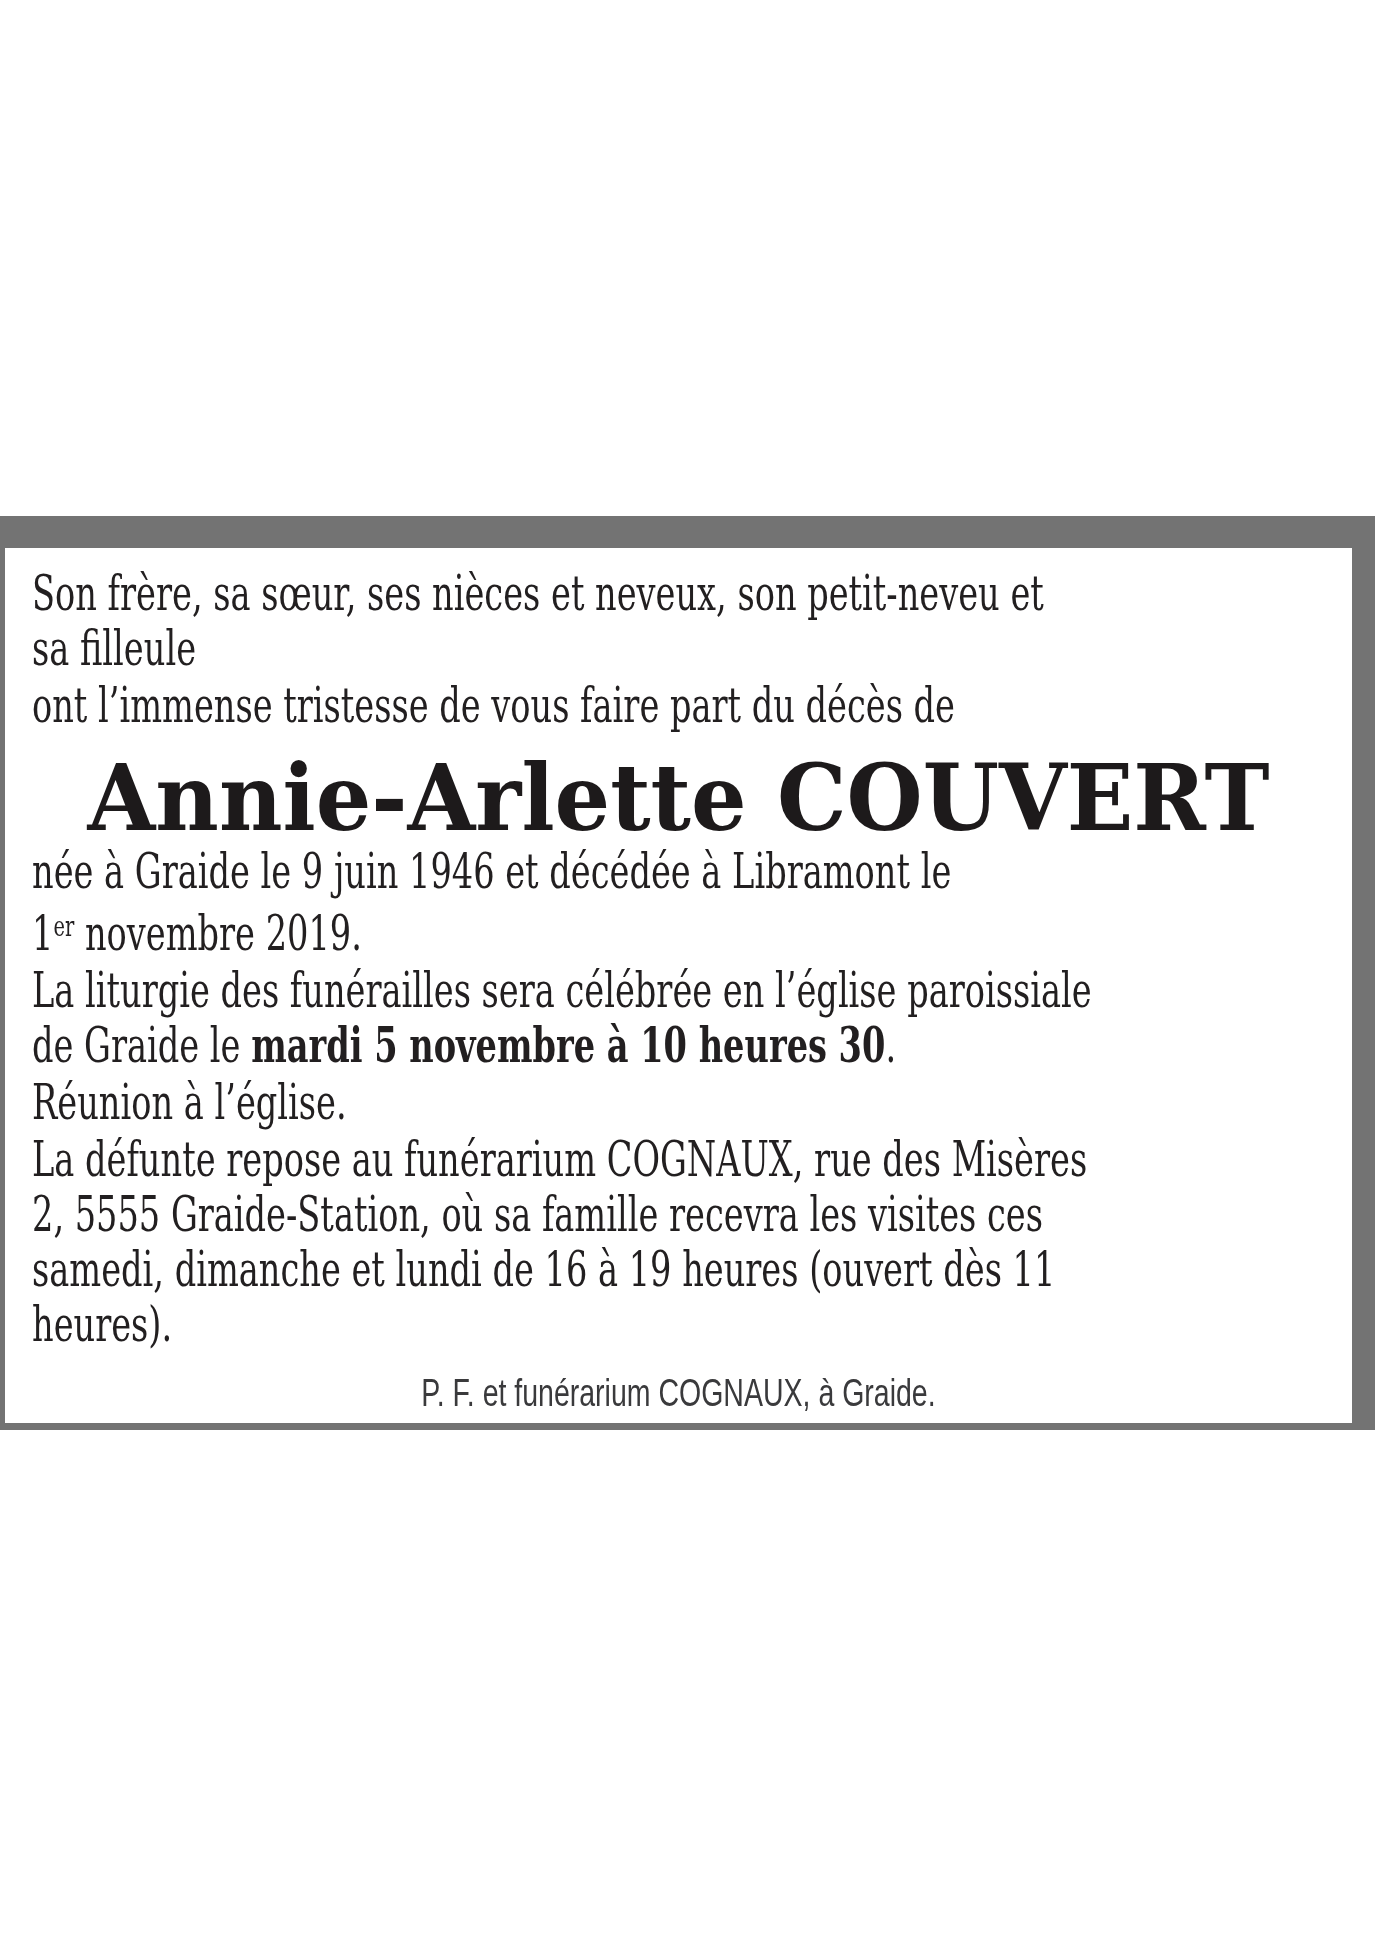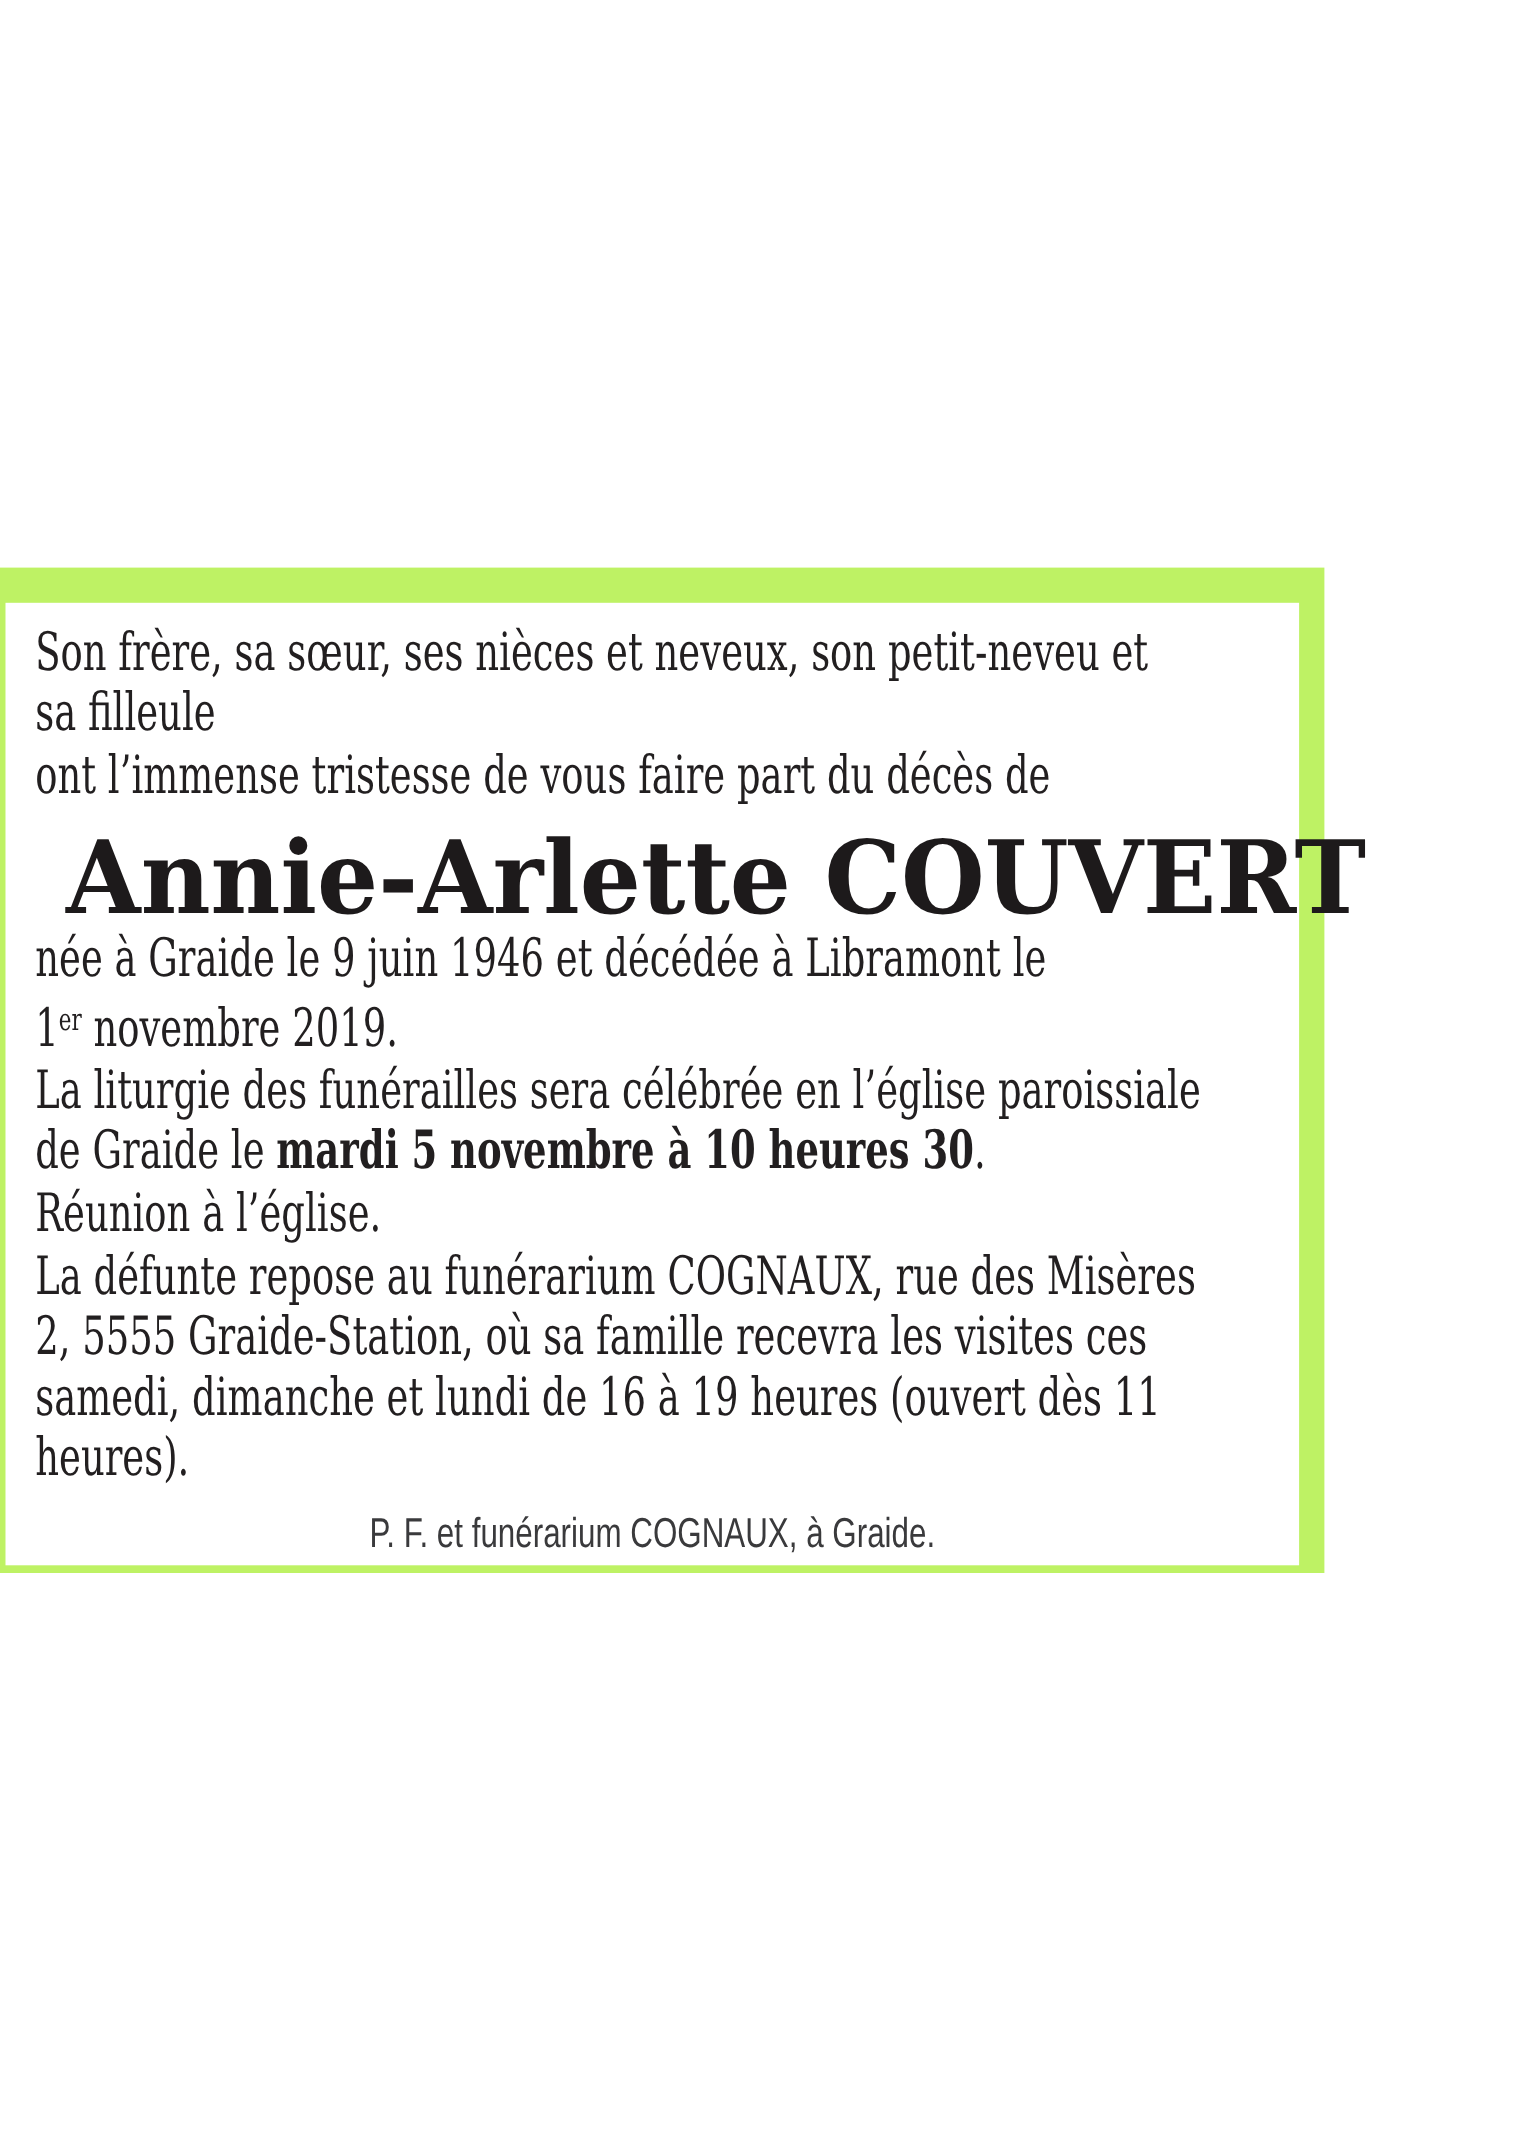--- a/index.html
+++ b/index.html
@@ -12,23 +12,23 @@
     width: 1377px;
     height: 1948px;
     overflow: hidden;
     font-family: "DejaVu Serif", serif;
   }
   
   .frame {
     position: absolute;
     left: 0;
     top: 516px;
-    width: 1204px;
+    width: 1375px;
     height: 914px;
-    background: #bef264;
+    background: #737373;
   }
   
   .card {
     position: absolute;
     left: 5px;
     top: 32px;
     right: 23px;
     bottom: 7px;
     background: #ffffff;
   }

